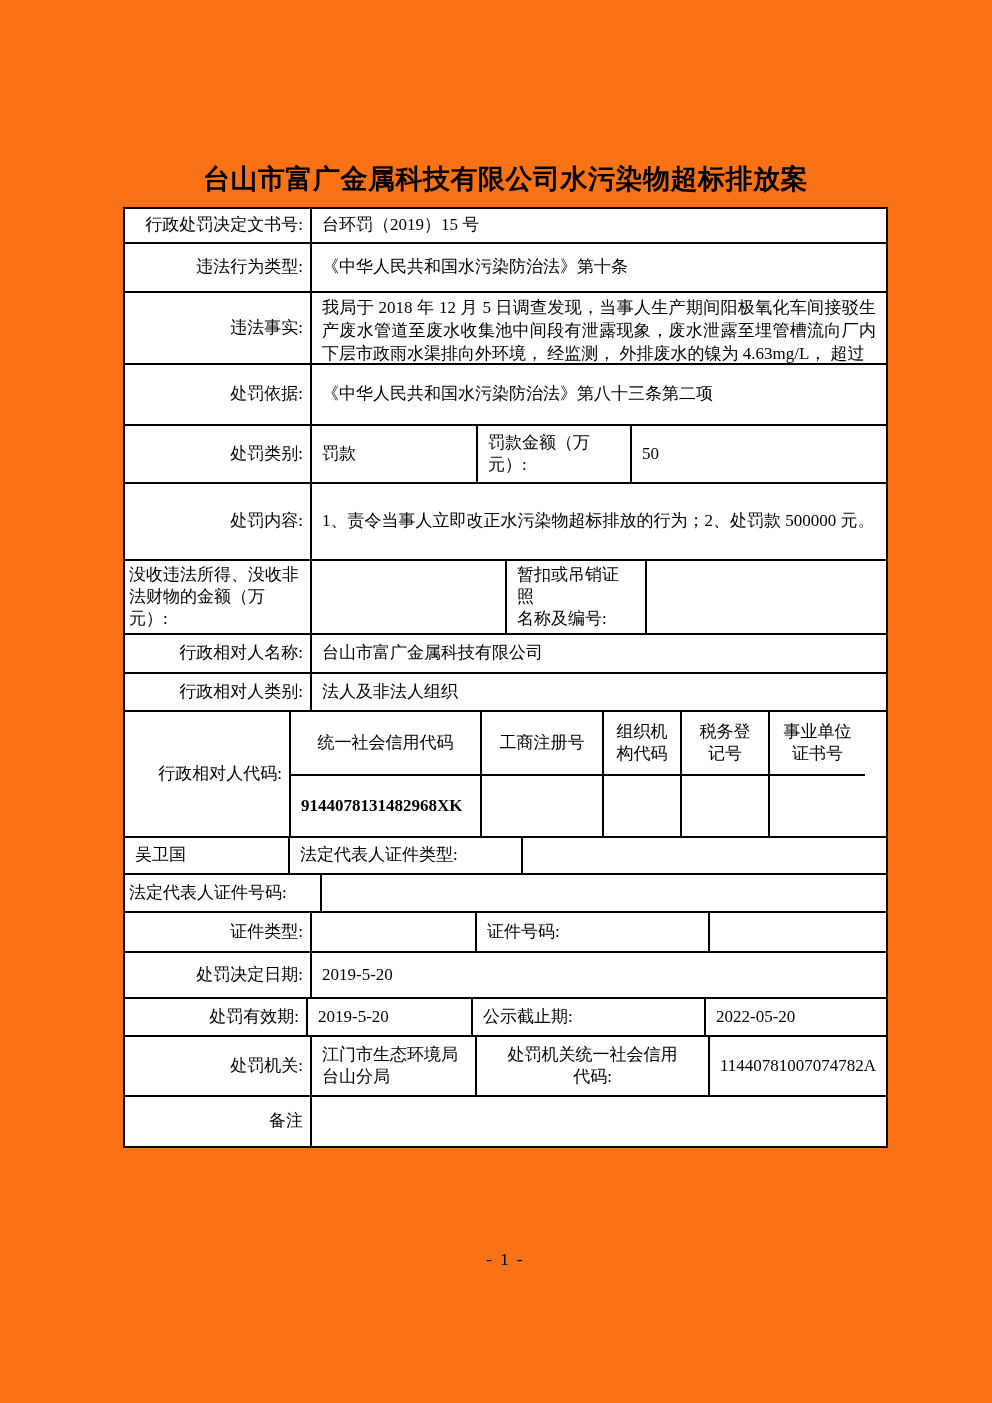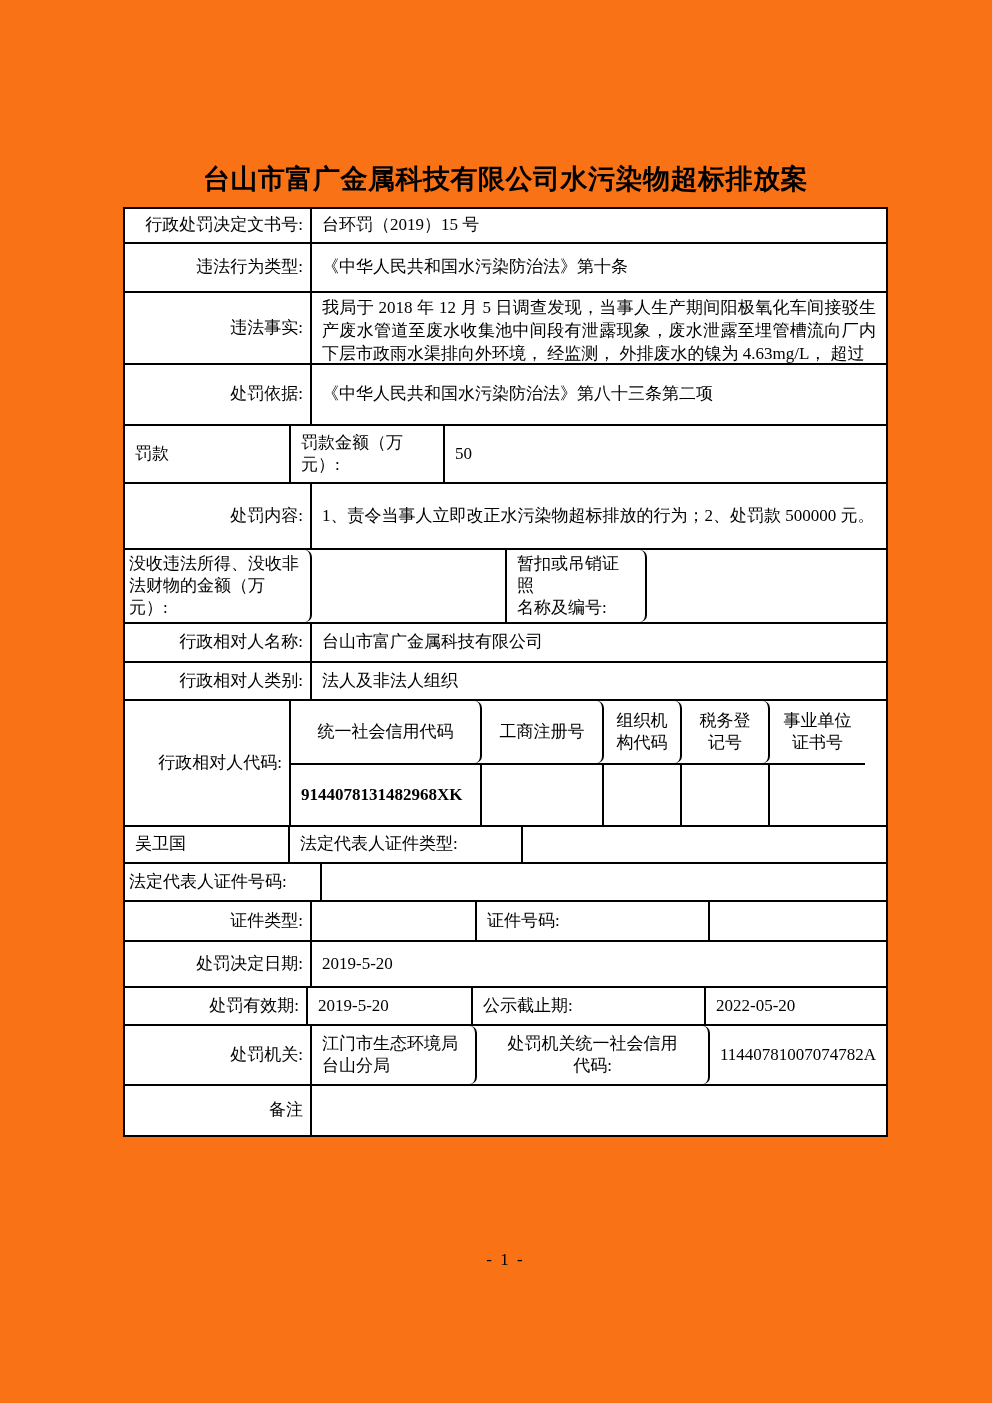--- a/index.html
+++ b/index.html
@@ -26,21 +26,21 @@
     font-size:17px; line-height:1.3;
   }
   .cell:last-child { border-right:0; }
   .cell > span { width:100%; display:block; }
   .lab { padding:2px 7px 2px 4px; }
   .lab > span { text-align:right; }
   .lab-left > span { text-align:left; }
   .val { padding:2px 10px; }
   .val > span { text-align:left; }
   .ctr > span { text-align:center; }
-  .pre { white-space:pre-line;border-radius:7px; }
+  .pre { white-space:pre-line; }
   .facts-cell { align-items:flex-start; padding-top:3px; }
   .facts-cell > span { text-align:justify; line-height:23px; }
   .nowrap > span { white-space:nowrap; }
   .subcol { display:flex; flex-direction:column; box-sizing:border-box; }
   .subrow { display:flex; box-sizing:border-box; border-bottom:2px solid #000; }
   .subrow.last { border-bottom:0;font-weight:bold; }
   .page-number {
     position:absolute; left:123px; top:1250px; width:765px;
     text-align:center; font-size:17px; letter-spacing:2px;
   }
@@ -84,32 +84,35 @@
     <div class="row" style="height:61px">
       <div class="cell lab" style="width:187px">
           <span>处罚依据:</span>
         </div>
       <div class="cell val" style="width:574px">
           <span>《中华人民共和国水污染防治法》第八十三条第二项</span>
         </div>
     </div>
 
     <div class="row" style="height:58px">
+      <div class="cell lab" style="width:187px">
+          <span>处罚类别:</span>
+        </div>
       <div class="cell val" style="width:166px">
           <span>罚款</span>
         </div>
       <div class="cell val" style="width:154px">
           <span>罚款金额（万元）:</span>
         </div>
       <div class="cell val" style="width:254px">
           <span>50</span>
         </div>
     </div>
 
-    <div class="row" style="height:66px">
+    <div class="row" style="height:77px">
       <div class="cell lab" style="width:187px">
           <span>处罚内容:</span>
         </div>
       <div class="cell val nowrap" style="width:574px">
           <span>1、责令当事人立即改正水污染物超标排放的行为；2、处罚款 500000 元。</span>
         </div>
     </div>
 
     <div class="row" style="height:74px">
       <div class="cell lab lab-left pre" style="width:187px"><span>没收违法所得、没收非

